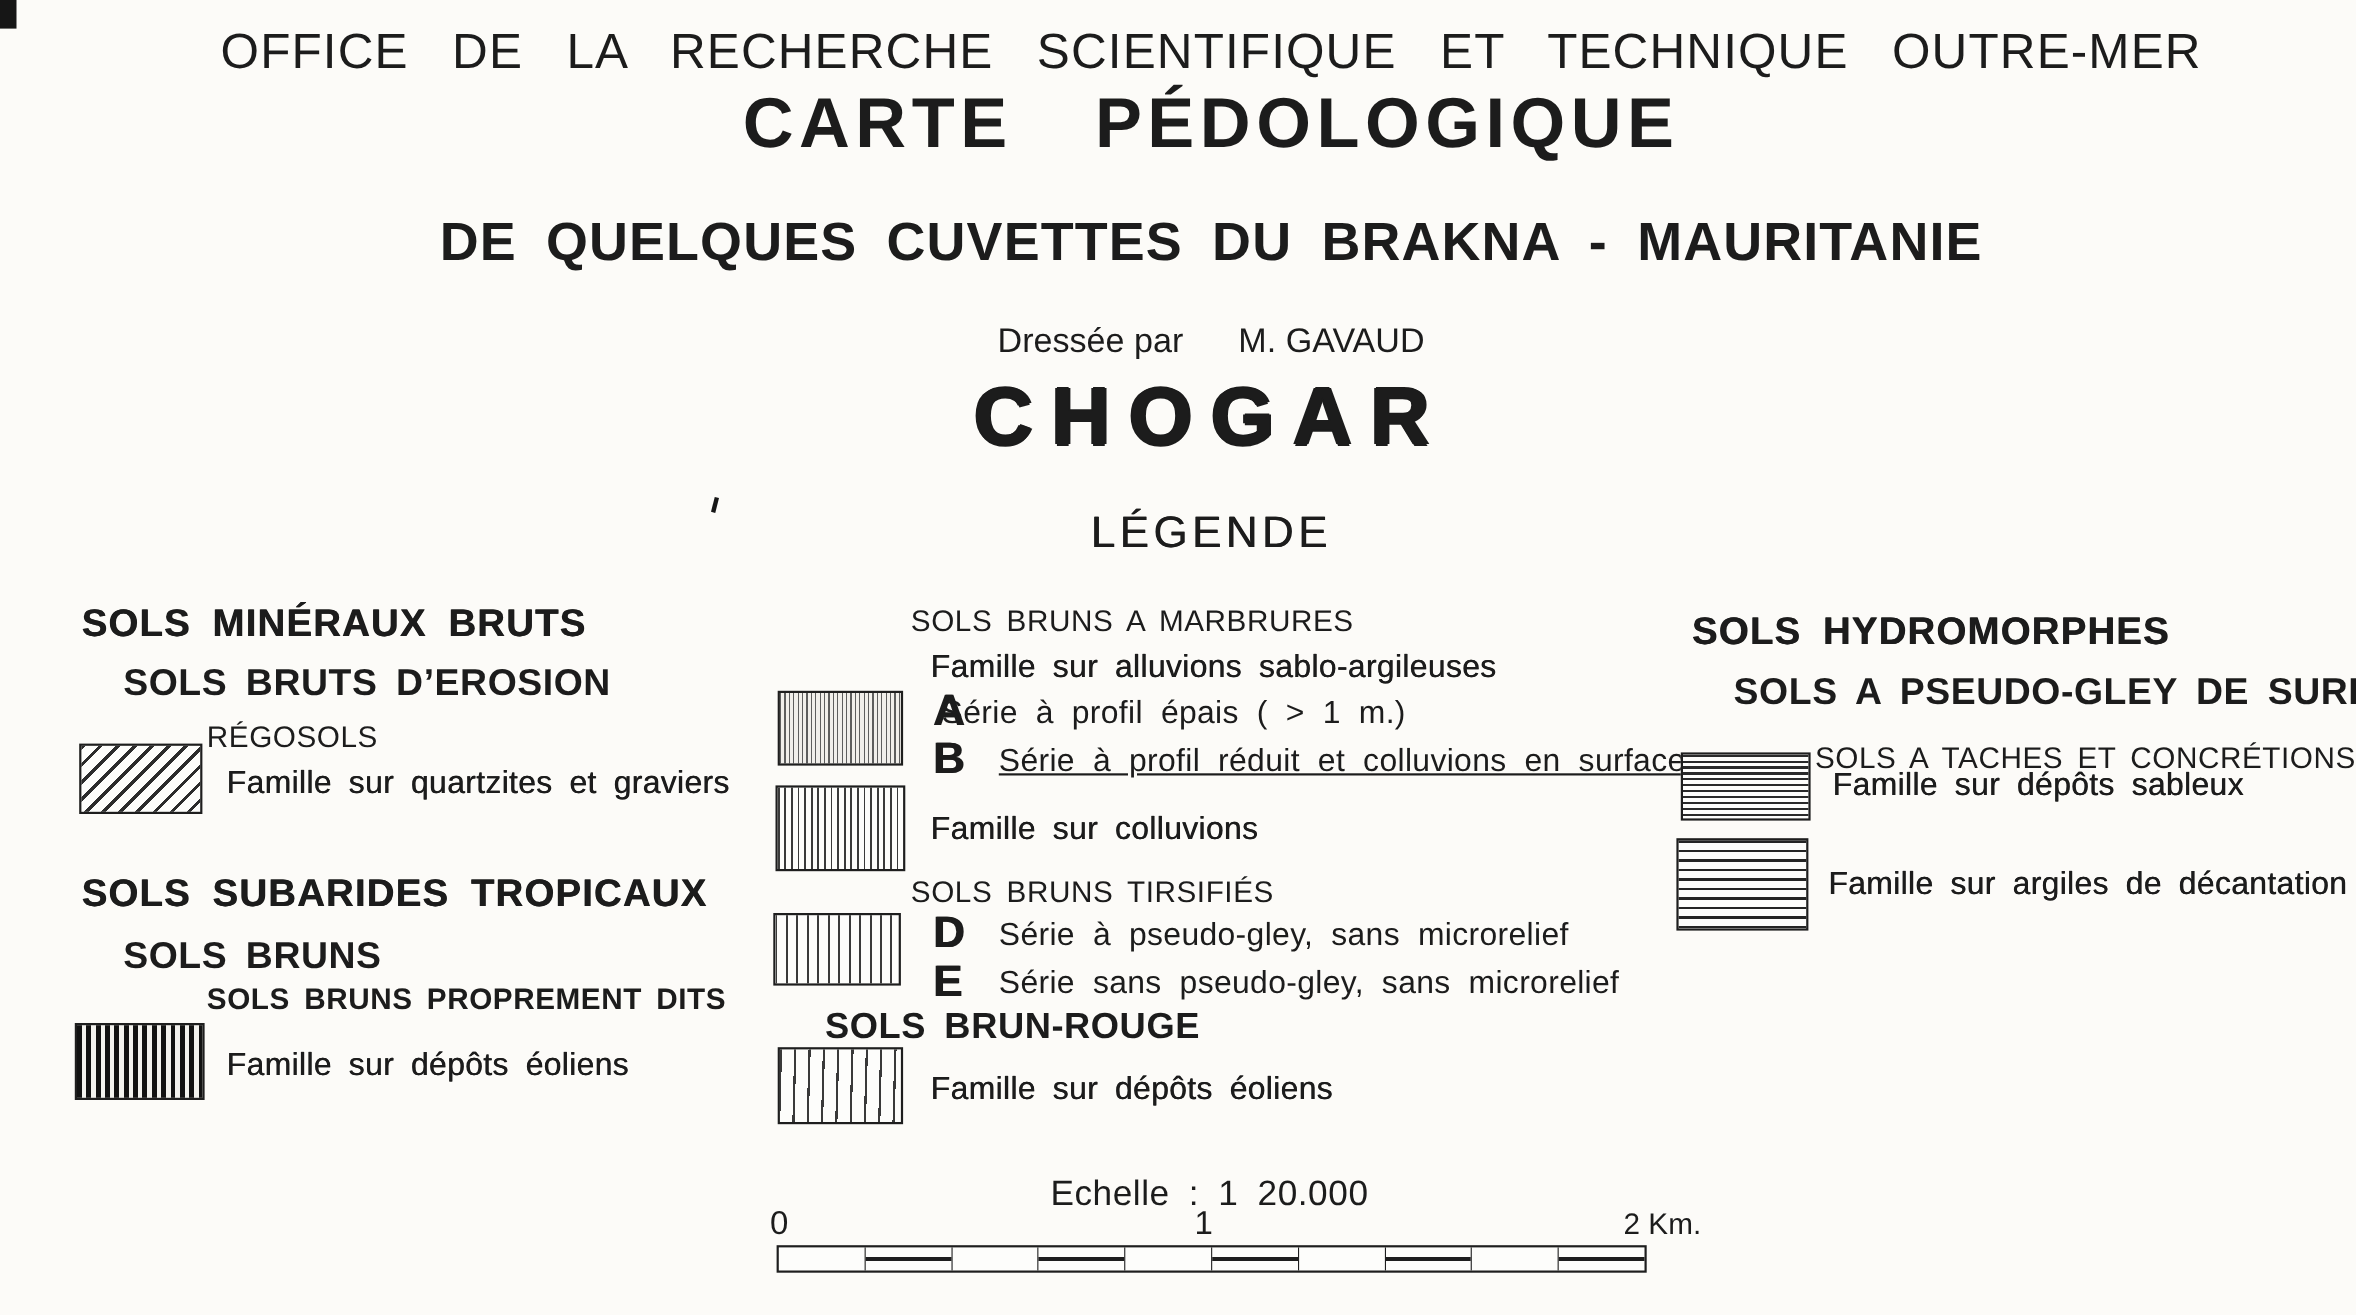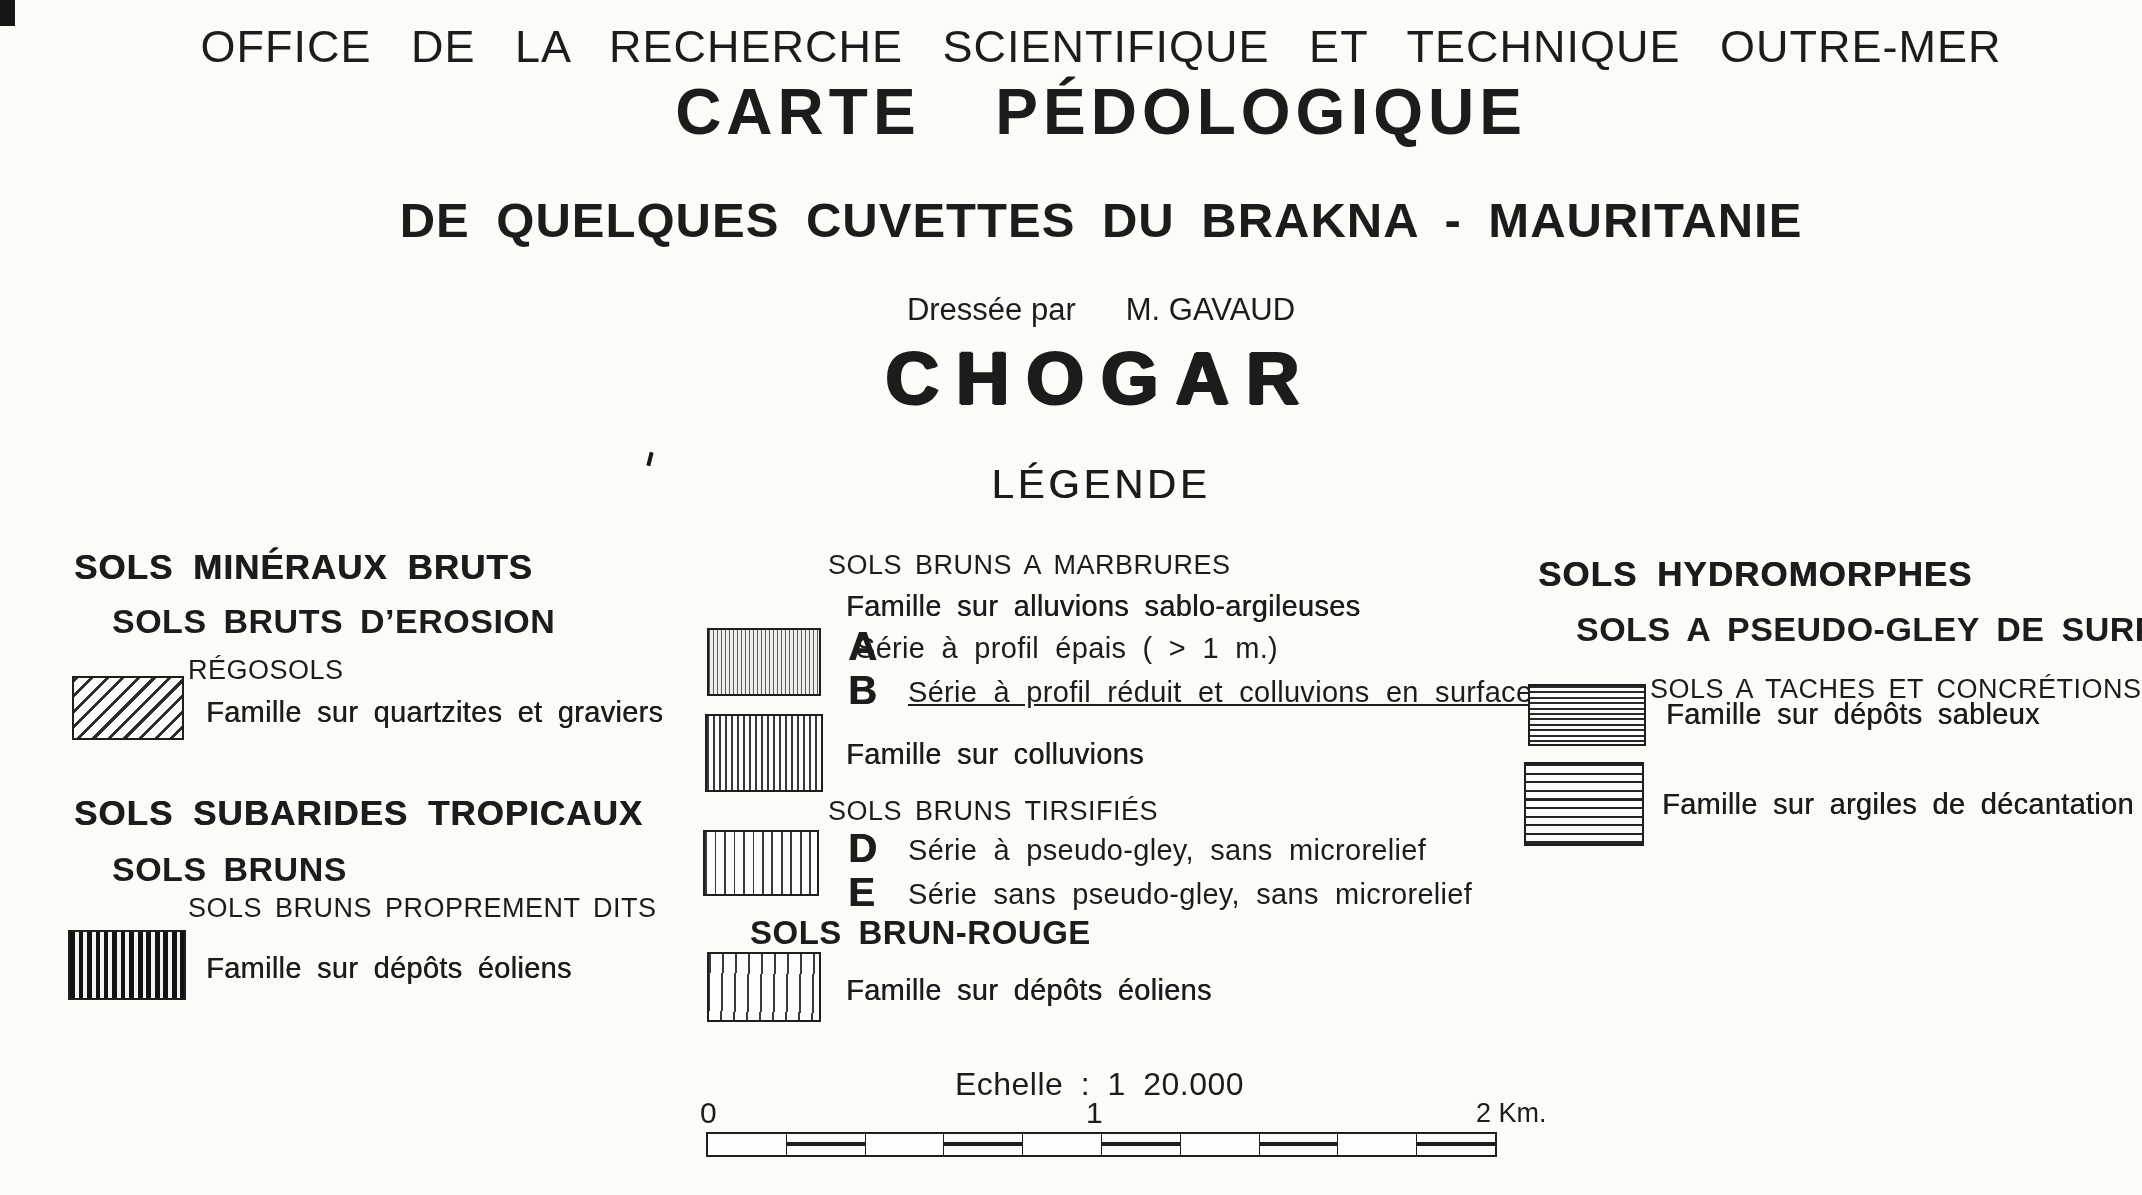--- a/index.html
+++ b/index.html
@@ -85,21 +85,21 @@
   <div class="t ctr legendtitle">LÉGENDE</div>
 
   <div class="t h1" style="left:74px;top:549px;">SOLS MINÉRAUX BRUTS</div>
   <div class="t h2" style="left:112px;top:604px;">SOLS BRUTS D’EROSION</div>
   <div class="t h3" style="left:188px;top:657px;">RÉGOSOLS</div>
   <div class="sw p-diag" style="left:72px;top:676px;width:112px;height:64px;"></div>
   <div class="t fam" style="left:206px;top:698px;">Famille sur quartzites et graviers</div>
 
   <div class="t h1" style="left:74px;top:795px;">SOLS SUBARIDES TROPICAUX</div>
   <div class="t h2" style="left:112px;top:852px;">SOLS BRUNS</div>
-  <div class="t h3" style="left:188px;top:895px;">SOLS BRUNS PROPREMENT DITS</div>
+  <div class="t h3" style="left:188px;top:895px;font-weight:bold;">SOLS BRUNS PROPREMENT DITS</div>
   <div class="sw p-vdense" style="left:68px;top:930px;width:118px;height:70px;"></div>
   <div class="t fam" style="left:206px;top:954px;">Famille sur dépôts éoliens</div>
 
   <div class="t h3" style="left:828px;top:552px;">SOLS BRUNS A MARBRURES</div>
   <div class="t fam" style="left:846px;top:592px;">Famille sur alluvions sablo-argileuses</div>
 
   <div class="sw p-vfine" style="left:707px;top:628px;width:114px;height:68px;"></div>
   <div class="t blet" style="left:848px;top:626px;">A</div>
   <div class="t ser" style="left:856px;top:634px;">Série à profil épais ( &gt; 1 m.)</div>
   <div class="t blet" style="left:848px;top:670px;">B</div>

